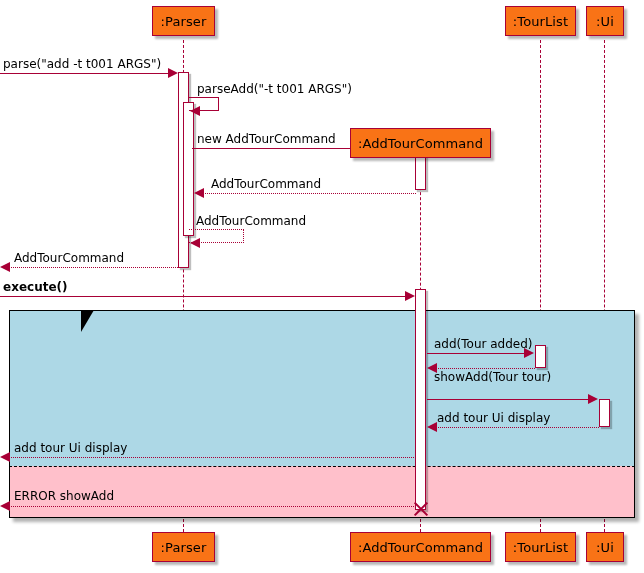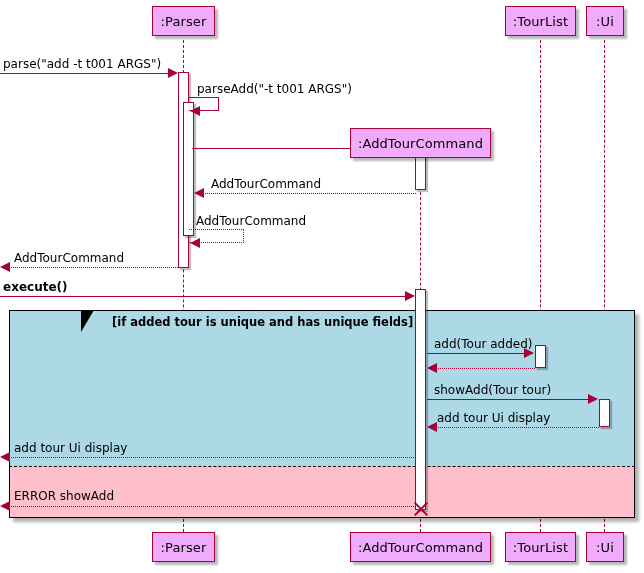--- a/index.html
+++ b/index.html
@@ -5,21 +5,21 @@
   html,body{margin:0;padding:0;background:#ffffff;}
   body{
     width:644px;height:573px;position:relative;overflow:hidden;
     font-family:"DejaVu Sans","Liberation Sans",sans-serif;
   }
   #diagram{position:absolute;left:0;top:0;width:644px;height:573px;}
 
   
   .participant{
     position:absolute;box-sizing:border-box;
-    background:#f0abfc;border:1.5px solid #A80036;
+    background:#f97316;border:1.5px solid #A80036;
     box-shadow:3px 3px 2px rgba(0,0,0,.28);
     display:flex;align-items:center;justify-content:center;
     font-size:13px;color:#000;white-space:nowrap;
     letter-spacing:.1px;
   }
 
   
   .lifeline{
     position:absolute;width:0;border-left:1.4px dashed #A80036;
   }
@@ -108,21 +108,20 @@
   <div class="lifeline" style="left:420px;top:162px;height:370px;"></div>
   <div class="lifeline" style="left:540px;top:40px;height:492px;"></div>
   <div class="lifeline" style="left:604px;top:40px;height:492px;"></div>
 
   <div class="altsec blue" style="left:9px;top:310px;width:626px;height:156px;"></div>
   <div class="altsec pink" style="left:9px;top:466px;width:626px;height:52px;"></div>
   <div class="altdivider" style="left:9px;top:466px;width:626px;"></div>
   <div class="altbox" style="left:9px;top:310px;width:626px;height:208px;"></div>
 
   <div class="alttab-edge" style="left:81px;top:310px;"></div>
-  <div class="altcond" style="left:112px;top:315px;">[if added tour is unique and has unique fields]</div>
 
   <div class="activation" style="left:178px;top:72px;width:11px;height:196px;"></div>
 
   <div class="activation" style="left:183px;top:102px;width:11px;height:134px;"></div>
 
   <div class="activation" style="left:415px;top:156px;width:11px;height:34px;"></div>
 
   <div class="activation" style="left:415px;top:289px;width:11px;height:221px;"></div>
 
   <div class="activation" style="left:535px;top:345px;width:11px;height:23px;"></div>
@@ -135,20 +134,21 @@
   </div>
 
   <div class="msglabel" style="left:3px;top:57px;">parse("add -t t001 ARGS")</div>
   <div class="msgline" style="left:0px;top:73px;width:170px;"></div>
   <div class="arrowR" style="left:168px;top:68px;"></div>
 
   <div class="msglabel" style="left:197px;top:82px;">parseAdd("-t t001 ARGS")</div>
   <div class="selfcall" style="left:189px;top:97px;width:30px;height:14px;"></div>
   <div class="arrowL" style="left:190px;top:106px;"></div>
 
+  <div class="msglabel" style="left:197px;top:132px;">new AddTourCommand</div>
   <div class="msgline" style="left:192px;top:148px;width:213px;"></div>
   <div class="arrowR" style="left:404px;top:143px;"></div>
 
   <div class="msglabel" style="left:211px;top:177px;">AddTourCommand</div>
   <div class="msgline ret" style="left:199px;top:193px;width:217px;"></div>
   <div class="arrowL" style="left:194px;top:188px;"></div>
 
   <div class="msglabel" style="left:196px;top:214px;">AddTourCommand</div>
   <div class="selfcall ret" style="left:189px;top:229px;width:55px;height:14px;"></div>
   <div class="arrowL" style="left:190px;top:238px;"></div>
@@ -161,21 +161,21 @@
   <div class="msgline" style="left:0px;top:296px;width:407px;"></div>
   <div class="arrowR" style="left:405px;top:291px;"></div>
 
   <div class="msglabel" style="left:434px;top:337px;">add(Tour added)</div>
   <div class="msgline" style="left:427px;top:353px;width:99px;"></div>
   <div class="arrowR" style="left:524px;top:348px;"></div>
 
   <div class="msgline ret" style="left:433px;top:368px;width:102px;"></div>
   <div class="arrowL" style="left:427px;top:363px;"></div>
 
-  <div class="msglabel" style="left:434px;top:383px;text-align:center;">showAdd(Tour tour)</div>
+  <div class="msglabel" style="left:434px;top:370px;text-align:center;">showAdd(Tour tour)</div>
   <div class="msgline" style="left:427px;top:399px;width:163px;"></div>
   <div class="arrowR" style="left:588px;top:394px;"></div>
 
   <div class="msglabel" style="left:437px;top:411px;">add tour Ui display</div>
   <div class="msgline ret" style="left:433px;top:427px;width:166px;"></div>
   <div class="arrowL" style="left:427px;top:422px;"></div>
 
   <div class="msglabel" style="left:14px;top:441px;">add tour Ui display</div>
   <div class="msgline ret" style="left:6px;top:457px;width:410px;"></div>
   <div class="arrowL" style="left:0px;top:452px;"></div>

